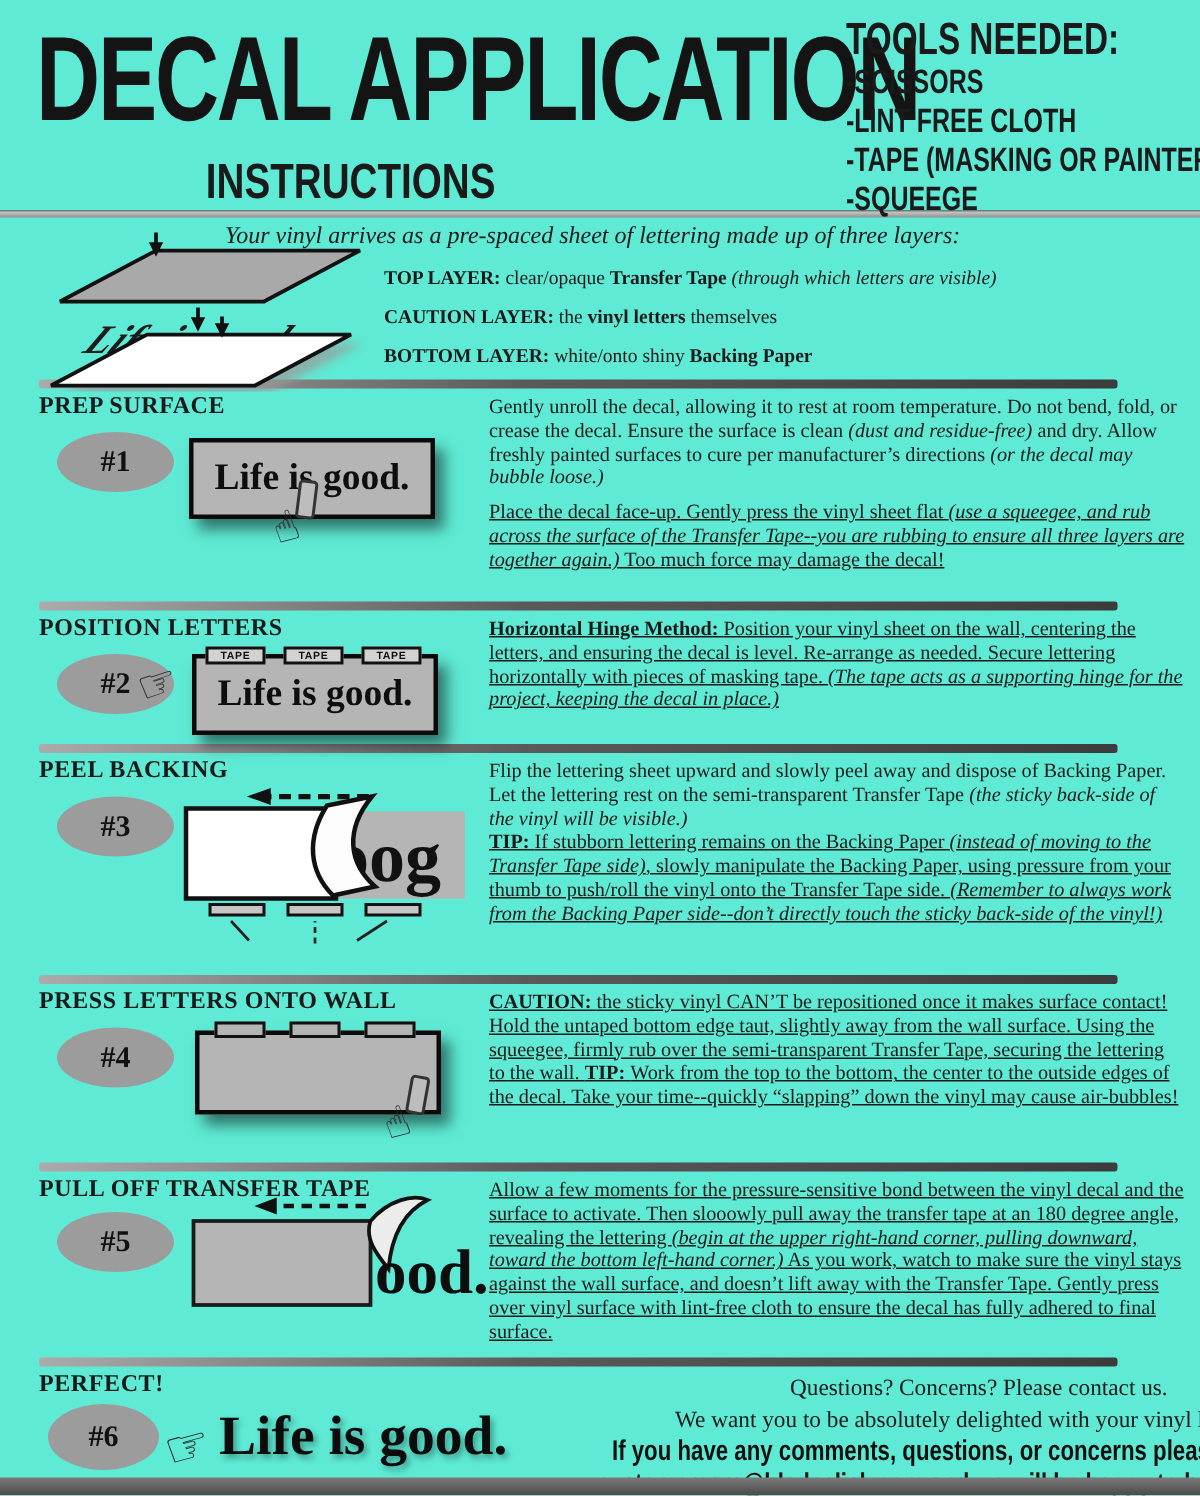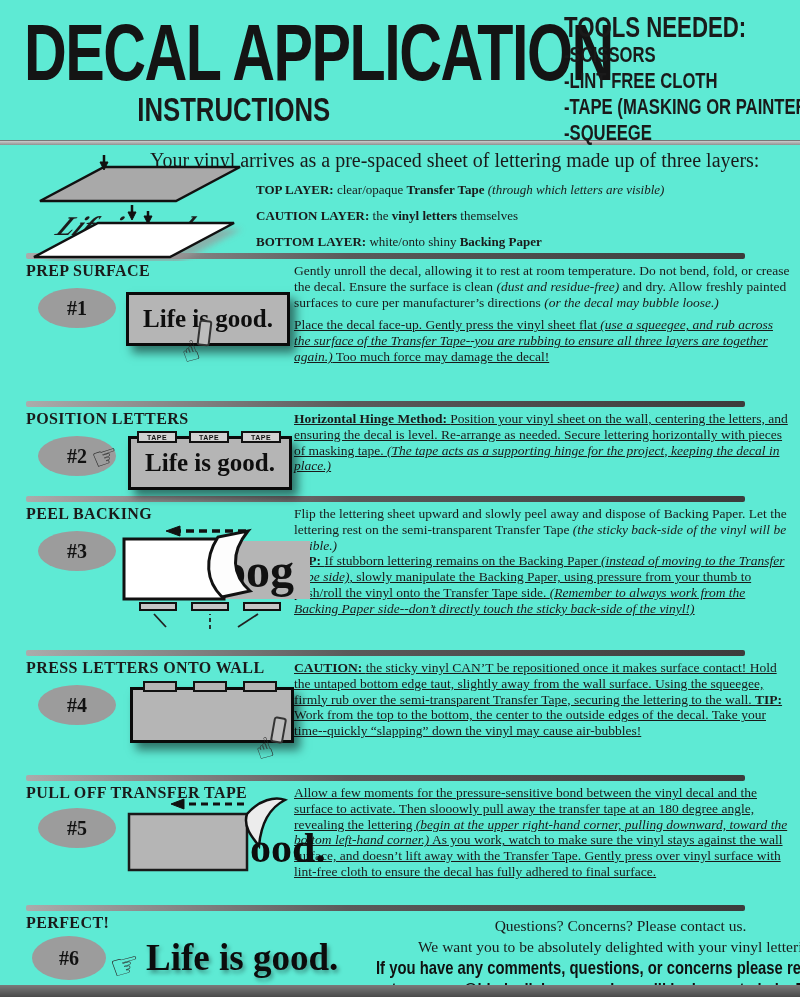--- a/index.html
+++ b/index.html
@@ -5,39 +5,39 @@
   html,body{margin:0;padding:0;background:#e8e8e8;}
   .page{width:800px;height:997px;position:relative;overflow:hidden;background:#5eead4;
         font-family:"Liberation Serif",serif;color:#1a1a1a;margin:0 auto;}
 
   
   .header{display:flex;height:138px;padding:6px 6px 0 24px;box-sizing:border-box;}
   .title-block{width:540px;padding-top:10px;}
   .main-title{margin:0;font:bold 80px/0.92 "Liberation Sans",sans-serif;color:#141414;letter-spacing:-2px;}
   .cond{display:inline-block;transform:scaleX(0.74);transform-origin:left center;white-space:nowrap;}
   .cond-c{display:inline-block;transform:scaleX(0.78);transform-origin:center center;white-space:nowrap;}
-  .subtitle{text-align:center;font:bold 33px/1 "Liberation Sans",sans-serif;margin-top:3px;width:420px;}
+  .subtitle{text-align:center;font:bold 33px/1 "Liberation Sans",sans-serif;margin-top:14px;width:420px;}
   .tools{flex:1;padding-top:6px;}
   .tools-title{font:bold 30px/1.0 "Liberation Sans",sans-serif;}
   .tool-item{font:bold 22.5px/26px "Liberation Sans",sans-serif;}
 
   .top-rule{height:4px;background:linear-gradient(#cacaca,#909090);border-top:1px solid #787878;margin-top:2px;}
 
   
   .intro{position:relative;height:104px;padding-top:4px;}
   .layers-diagram{position:absolute;left:28px;top:8px;}
-  .intro-lead{margin-left:150px;font-size:20px;}
+  .intro-lead{margin-left:150px;font-size:16px;font-style:italic;}
   .layer-lines{margin-left:256px;margin-top:5px;}
   .layer-line{font-size:13px;line-height:26px;white-space:nowrap;}
 
   .sep{height:6px;margin:0 55px 0 26px;border-radius:2px;
        background:linear-gradient(90deg,#ababab,#5a5a5a 45%,#3c3c3c);}
 
   
-  .step{display:flex;box-sizing:border-box;padding:3px 10px 0 26px;position:relative;}
+  .step{display:flex;box-sizing:border-box;padding:3px 10px 0 26px;position:relative;gap:32px;}
   .step-left{width:268px;flex:none;position:relative;}
   .step-right{flex:1;padding-top:1px;}
   .step h3{margin:0;font-size:16px;font-weight:bold;letter-spacing:.4px;}
   .ellipse{position:absolute;left:12px;top:26px;width:78px;height:40px;background:#9c9c9c;
            border-radius:50%;display:flex;align-items:center;justify-content:center;
            font-weight:bold;font-size:20px;color:#111;}
   p.body{margin:0 0 7px;font-size:13.5px;line-height:15.8px;}
   p.body:last-child{margin-bottom:0;text-decoration:underline;}
   p.tight{margin:0;}
   .seg-r{}.seg-b{font-weight:bold;}.seg-i{font-style:italic;}

